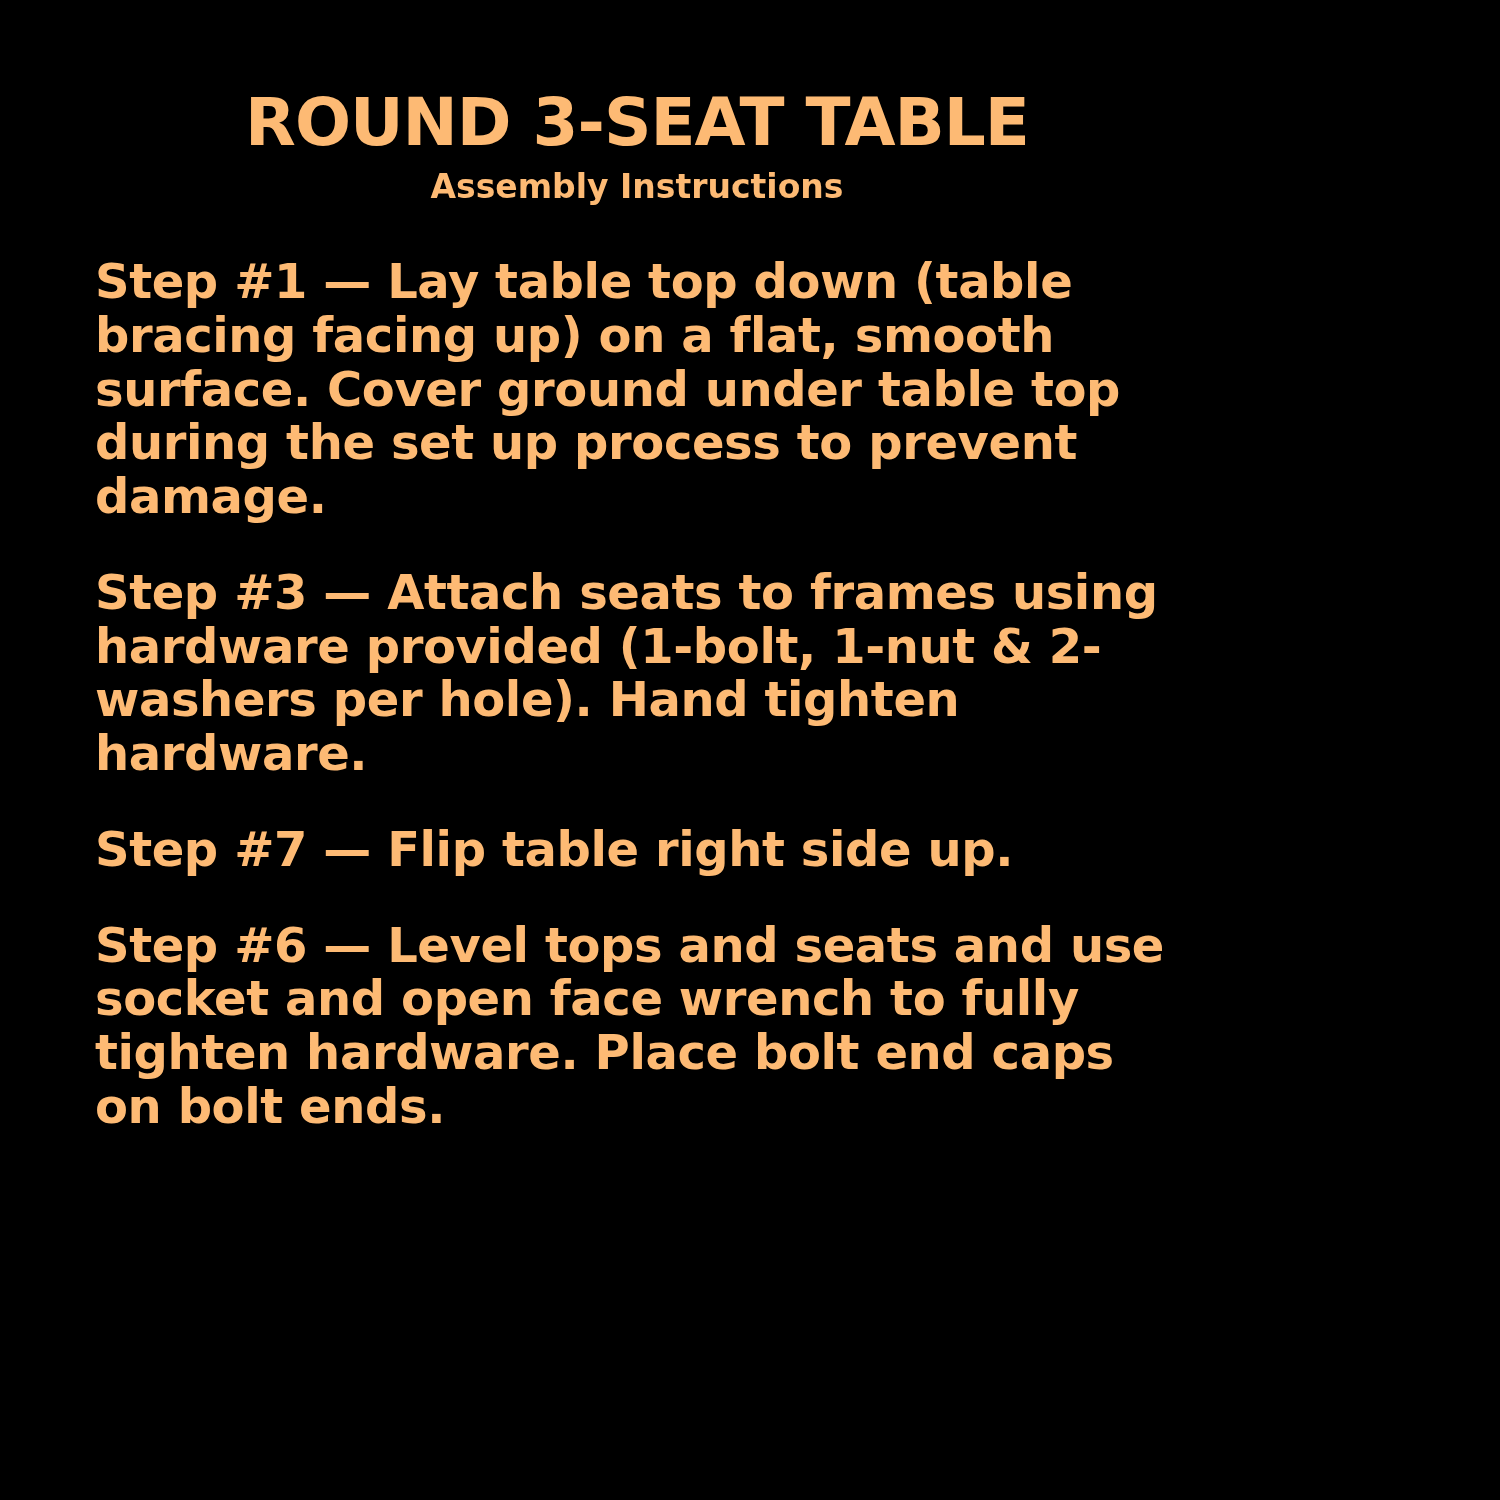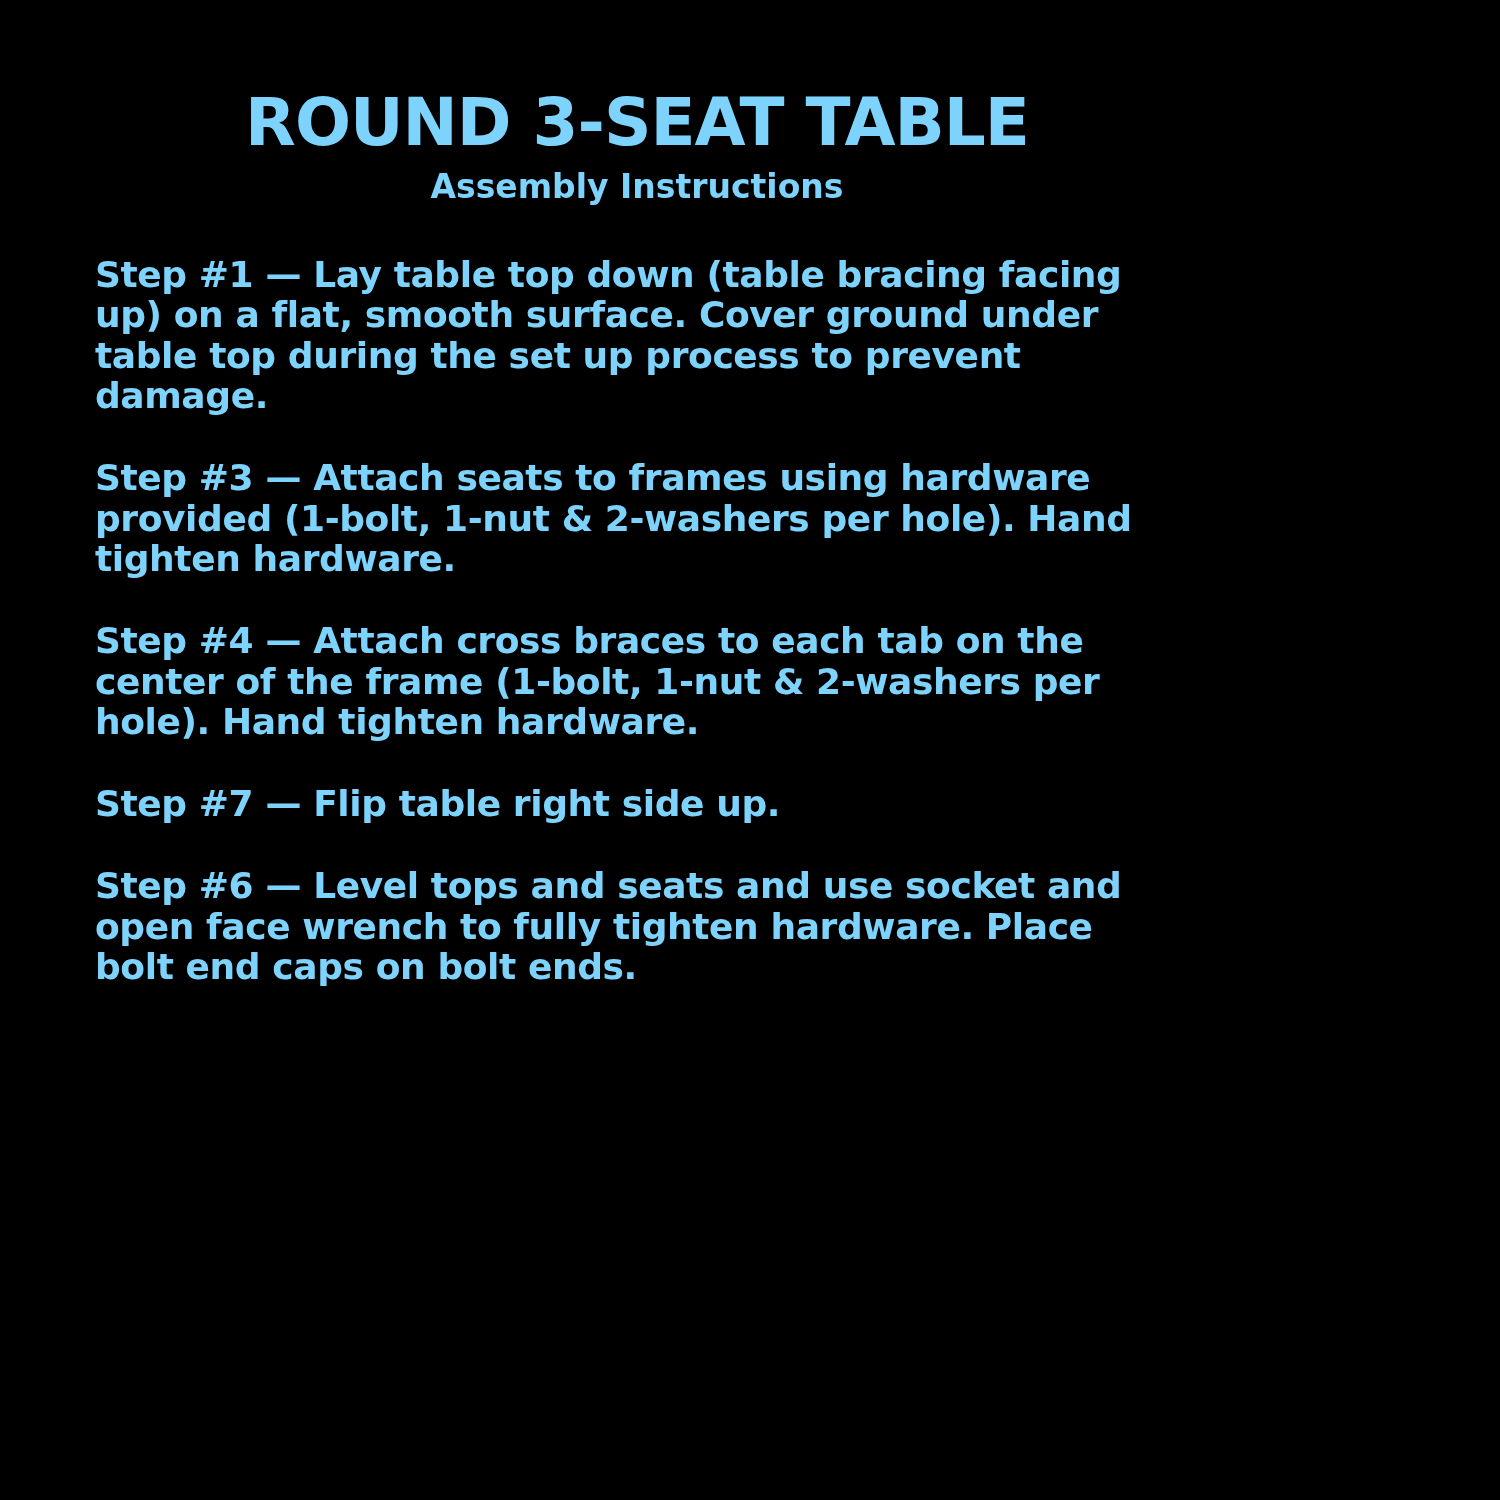--- a/index.html
+++ b/index.html
@@ -4,21 +4,21 @@
 <style>
   html, body {
     margin: 0;
     padding: 0;
     background: #000000;
   }
   .page {
     width: 1279px;
     height: 1500px;
     background: #000000;
-    color: #7dd3fc;
+    color: #fdba74;
     font-family: "DejaVu Sans", sans-serif;
     box-sizing: border-box;
     padding: 90px 100px 40px 95px;
     position: relative;
     overflow: hidden;
   }
   .title {
     text-align: center;
     font-weight: 700;
     font-size: 66px;
@@ -32,36 +32,35 @@
     font-weight: 700;
     font-size: 33px;
     line-height: 1.0;
     margin: 0 0 52px 0;
   }
   .steps {
     display: block;
   }
   .step {
     font-weight: 700;
-    font-size: 36px;
+    font-size: 48px;
     line-height: 1.12;
     margin: 0 0 42px 0;
     letter-spacing: -0.4px;
     text-align: left;
   }
   .step:last-child {
     margin-bottom: 16px;
   }
 </style>
 </head>
 <body>
 
 <div class="page">
   <h1 class="title">ROUND 3-SEAT TABLE</h1>
   <h2 class="subtitle">Assembly Instructions</h2>
   <div class="steps">
     <p class="step">Step #1 —  Lay table top down (table bracing facing up) on a flat, smooth surface. Cover ground under table top during the set up process to prevent damage.</p>
     <p class="step">Step #3  —  Attach seats to frames using hardware provided (1-bolt, 1-nut &amp; 2-washers per hole). Hand tighten hardware.</p>
-    <p class="step">Step #4  —  Attach cross braces to each tab on the center of the frame (1-bolt, 1-nut &amp; 2-washers per hole). Hand tighten hardware.</p>
     <p class="step">Step #7  —  Flip table right side up.</p>
     <p class="step">Step #6  —  Level tops and seats and use socket and open face wrench to fully tighten hardware. Place bolt end caps on bolt ends.</p>
   </div>
 </div>
 
 </body></html>

